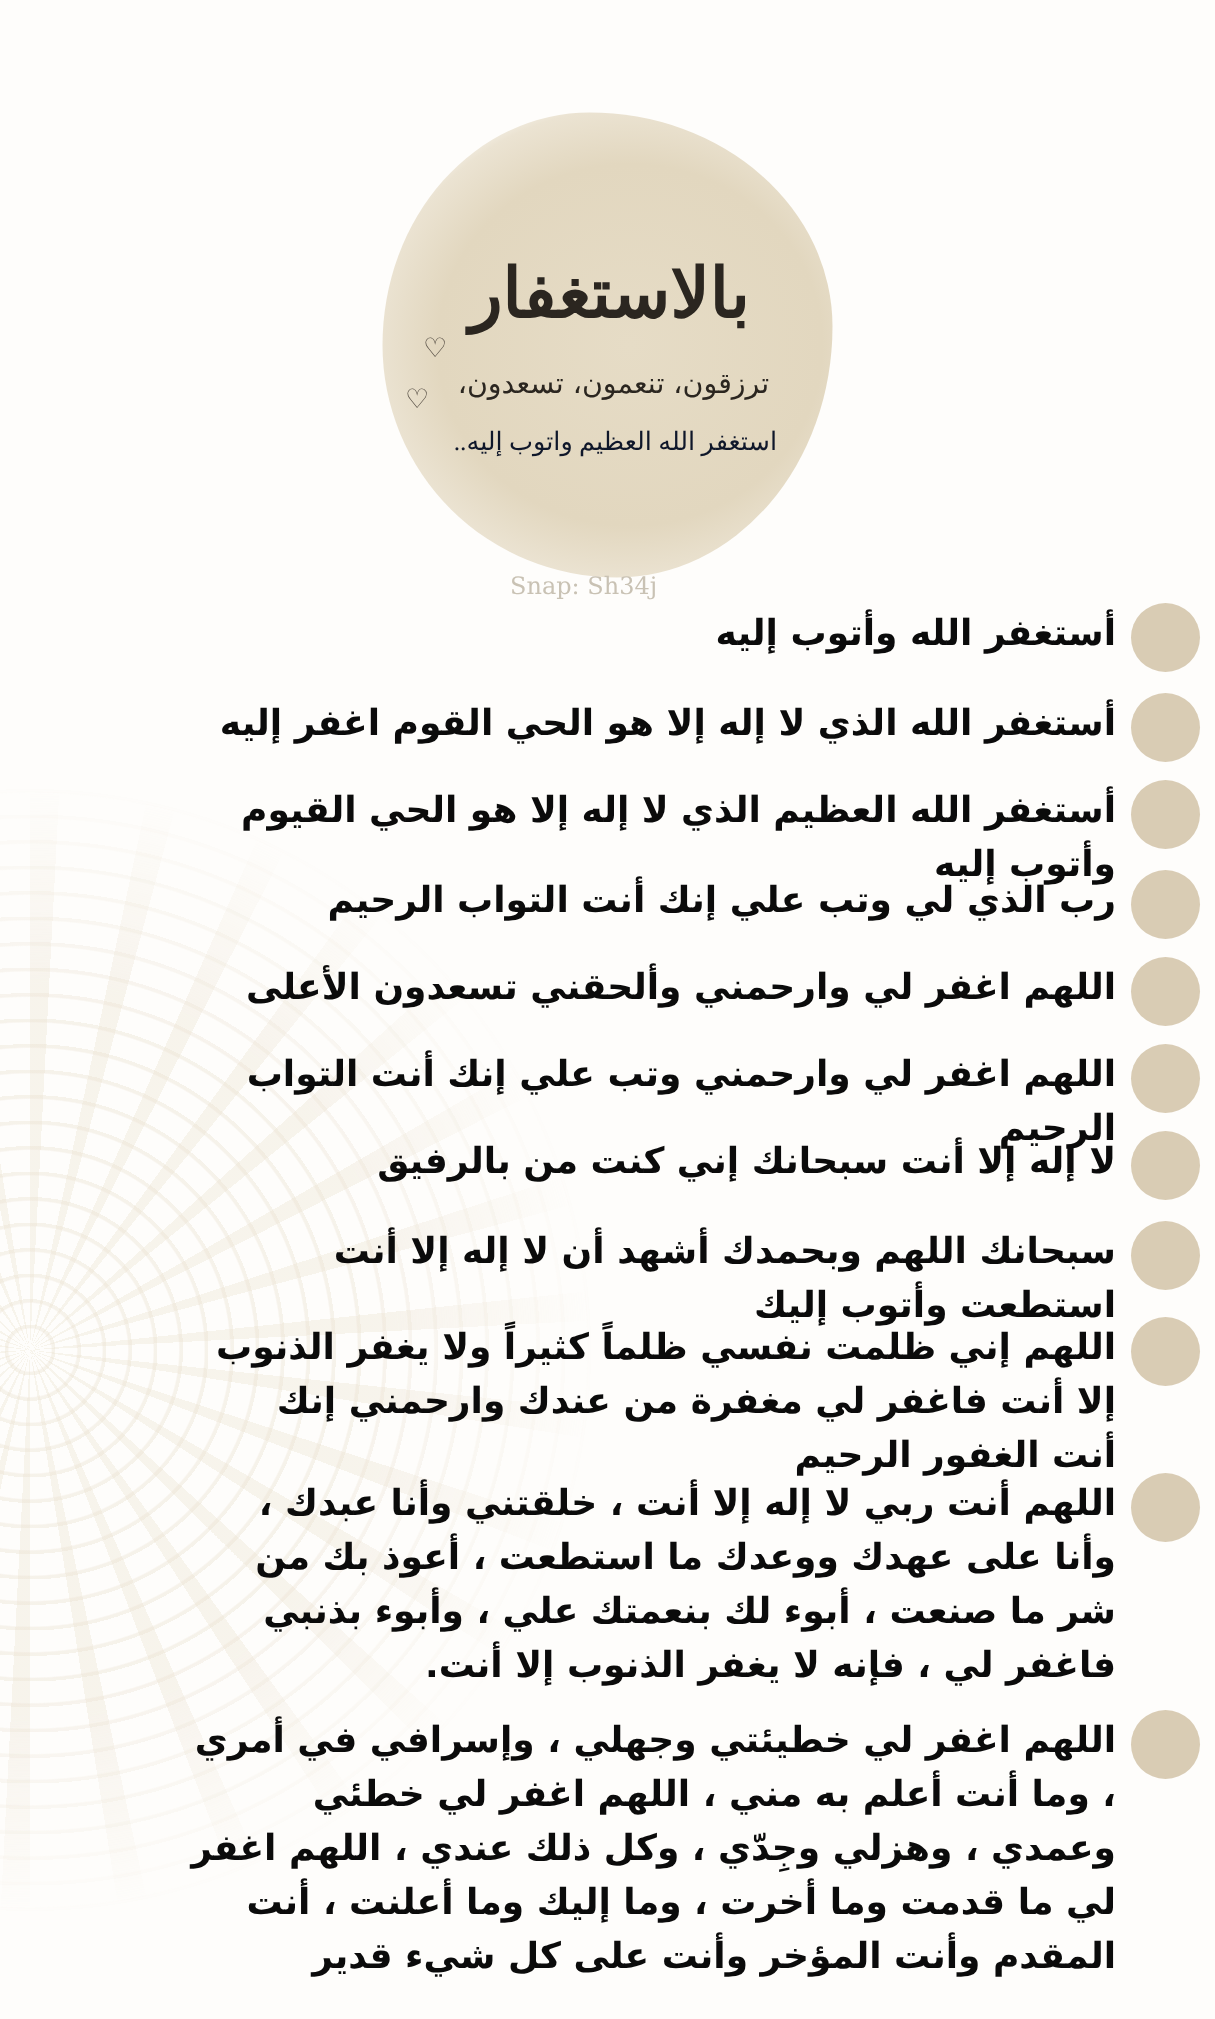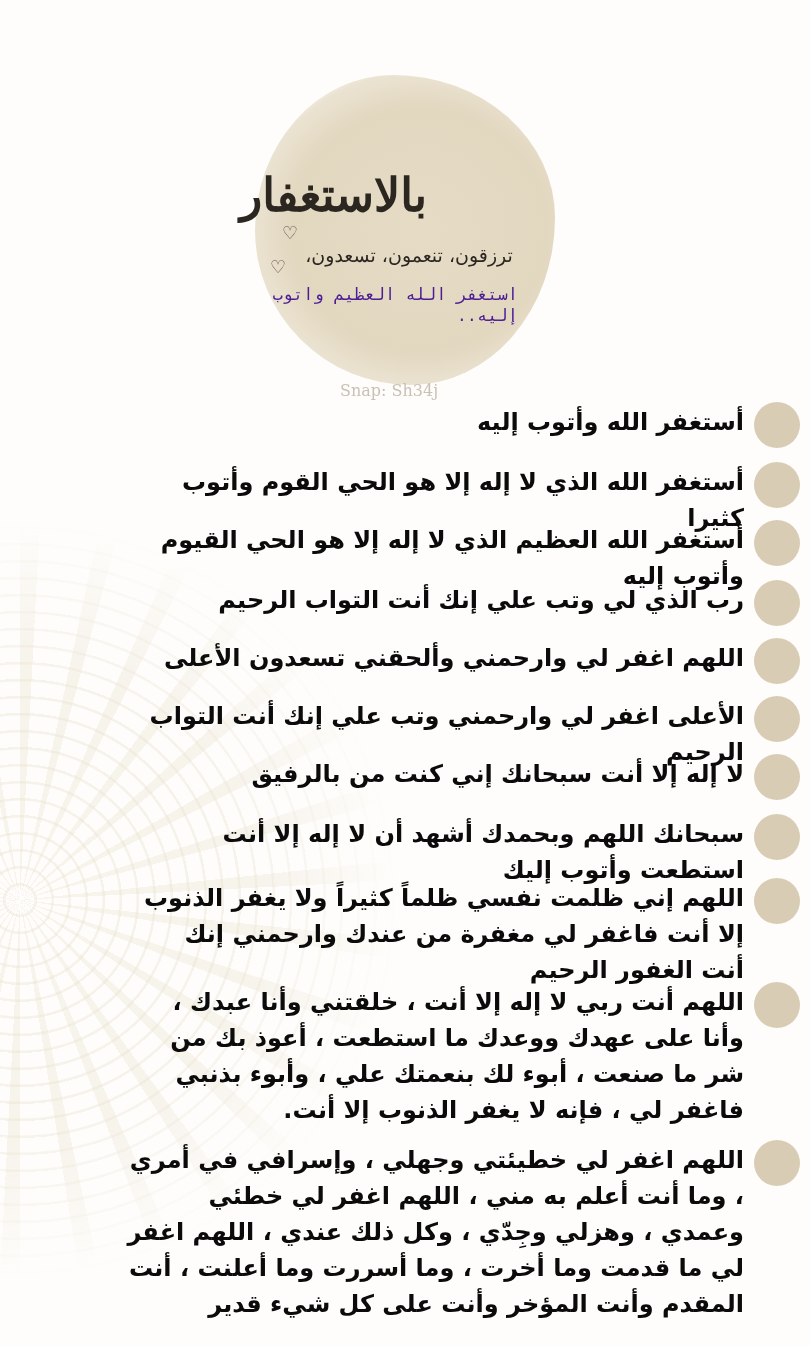--- a/index.html
+++ b/index.html
@@ -25,31 +25,31 @@
       rgba(235,226,208,0.35) 0deg 3deg, rgba(255,255,255,0) 3deg 12deg);
     -webkit-mask: radial-gradient(circle at center, #000 45%, transparent 70%);
             mask: radial-gradient(circle at center, #000 45%, transparent 70%);
   }
   .splash {
     position: absolute; left: 255px; top: 75px; width: 300px; height: 310px;
     background: radial-gradient(ellipse at 55% 50%, #e6dcc6 0%, #e2d7bf 55%, #ebe3d2 72%, rgba(250,246,238,0) 82%);
     border-radius: 46% 54% 48% 52% / 50% 46% 54% 50%;
   }
   .splash-title {
-    position: absolute; right: 310px; top: 168px; width: 260px; text-align: left;
+    position: absolute; right: 310px; top: 168px; width: 260px; text-align: right;
     direction: rtl; font-family: "DejaVu Serif", serif; font-size: 46px; font-weight: bold;
     color: #2b2620;
   }
   .splash-line1 {
     position: absolute; left: 300px; width: 218px; top: 244px; text-align: center; direction: rtl;
     font-family: "DejaVu Serif", serif; font-size: 19px; color: #2b2620;
   }
   .splash-line2 {
     position: absolute; left: 262px; width: 256px; top: 284px; text-align: right; direction: rtl;
-    font-family: Liberation Mono, monospace; font-size: 17px; color: #4c1d95;
+    font-family: Liberation Serif, serif; font-size: 17px; color: #0f172a;
   }
   .sprig { position: absolute; color: #5a5248; font-size: 18px; }
   .watermark {
     position: absolute; left: 340px; top: 381px; font-size: 16px; color: #c9c2b4;
     font-family: "DejaVu Serif", serif;
   }
   .list { position: absolute; left: 0; top: 0; width: 810px; }
   .item { position: absolute; right: 10px; width: 680px; }
   .bullet {
     position: absolute; right: 0; top: 0; width: 46px; height: 46px; border-radius: 50%;
@@ -75,51 +75,51 @@
 <span class="sprig" style="left:270px;top:256px;">♡</span>
 <div class="watermark">Snap: Sh34j</div>
 
 <div class="list">
   <div class="item" style="top:402px;">
     <span class="bullet"></span>
     <div class="text" style="width:620px;">أستغفر الله وأتوب إليه</div>
   </div>
   <div class="item" style="top:462px;">
     <span class="bullet"></span>
-    <div class="text" style="width:620px;">أستغفر الله الذي لا إله إلا هو الحي القوم وأتوب كثيرا</div>
+    <div class="text" style="width:620px;">أستغفر الله الذي لا إله إلا هو الحي القوم اغفر إليه</div>
   </div>
   <div class="item" style="top:520px;">
     <span class="bullet"></span>
     <div class="text" style="width:620px;">أستغفر الله العظيم الذي لا إله إلا هو الحي القيوم وأتوب إليه</div>
   </div>
   <div class="item" style="top:580px;">
     <span class="bullet"></span>
     <div class="text" style="width:620px;">رب الذي لي وتب علي إنك أنت التواب الرحيم</div>
   </div>
   <div class="item" style="top:638px;">
     <span class="bullet"></span>
     <div class="text" style="width:620px;">اللهم اغفر لي وارحمني وألحقني تسعدون الأعلى</div>
   </div>
   <div class="item" style="top:696px;">
     <span class="bullet"></span>
-    <div class="text" style="width:620px;">الأعلى اغفر لي وارحمني وتب علي إنك أنت التواب الرحيم</div>
+    <div class="text" style="width:620px;">اللهم اغفر لي وارحمني وتب علي إنك أنت التواب الرحيم</div>
   </div>
   <div class="item" style="top:754px;">
     <span class="bullet"></span>
     <div class="text" style="width:620px;">لا إله إلا أنت سبحانك إني كنت من بالرفيق</div>
   </div>
   <div class="item" style="top:814px;">
     <span class="bullet"></span>
     <div class="text" style="width:620px;">سبحانك اللهم وبحمدك أشهد أن لا إله إلا أنت استطعت وأتوب إليك</div>
   </div>
   <div class="item" style="top:878px;">
     <span class="bullet"></span>
     <div class="text" style="width:600px;">اللهم إني ظلمت نفسي ظلماً كثيراً ولا يغفر الذنوب إلا أنت فاغفر لي مغفرة من عندك وارحمني إنك أنت الغفور الرحيم</div>
   </div>
   <div class="item" style="top:982px;">
     <span class="bullet"></span>
     <div class="text" style="width:620px;">اللهم أنت ربي لا إله إلا أنت ، خلقتني وأنا عبدك ، وأنا على عهدك ووعدك ما استطعت ، أعوذ بك من شر ما صنعت ، أبوء لك بنعمتك علي ، وأبوء بذنبي فاغفر لي ، فإنه لا يغفر الذنوب إلا أنت.</div>
   </div>
   <div class="item" style="top:1140px;">
     <span class="bullet"></span>
-    <div class="text" style="width:620px;">اللهم اغفر لي خطيئتي وجهلي ، وإسرافي في أمري ، وما أنت أعلم به مني ، اللهم اغفر لي خطئي وعمدي ، وهزلي وجِدّي ، وكل ذلك عندي ، اللهم اغفر لي ما قدمت وما أخرت ، وما أسررت وما أعلنت ، أنت المقدم وأنت المؤخر وأنت على كل شيء قدير</div>
+    <div class="text" style="width:620px;">اللهم اغفر لي خطيئتي وجهلي ، وإسرافي في أمري ، وما أنت أعلم به مني ، اللهم اغفر لي خطئي وعمدي ، وهزلي وجِدّي ، وكل ذلك عندي ، اللهم اغفر لي ما قدمت وما أخرت ، وما إليك وما أعلنت ، أنت المقدم وأنت المؤخر وأنت على كل شيء قدير</div>
   </div>
 </div>
 
 </body></html>

